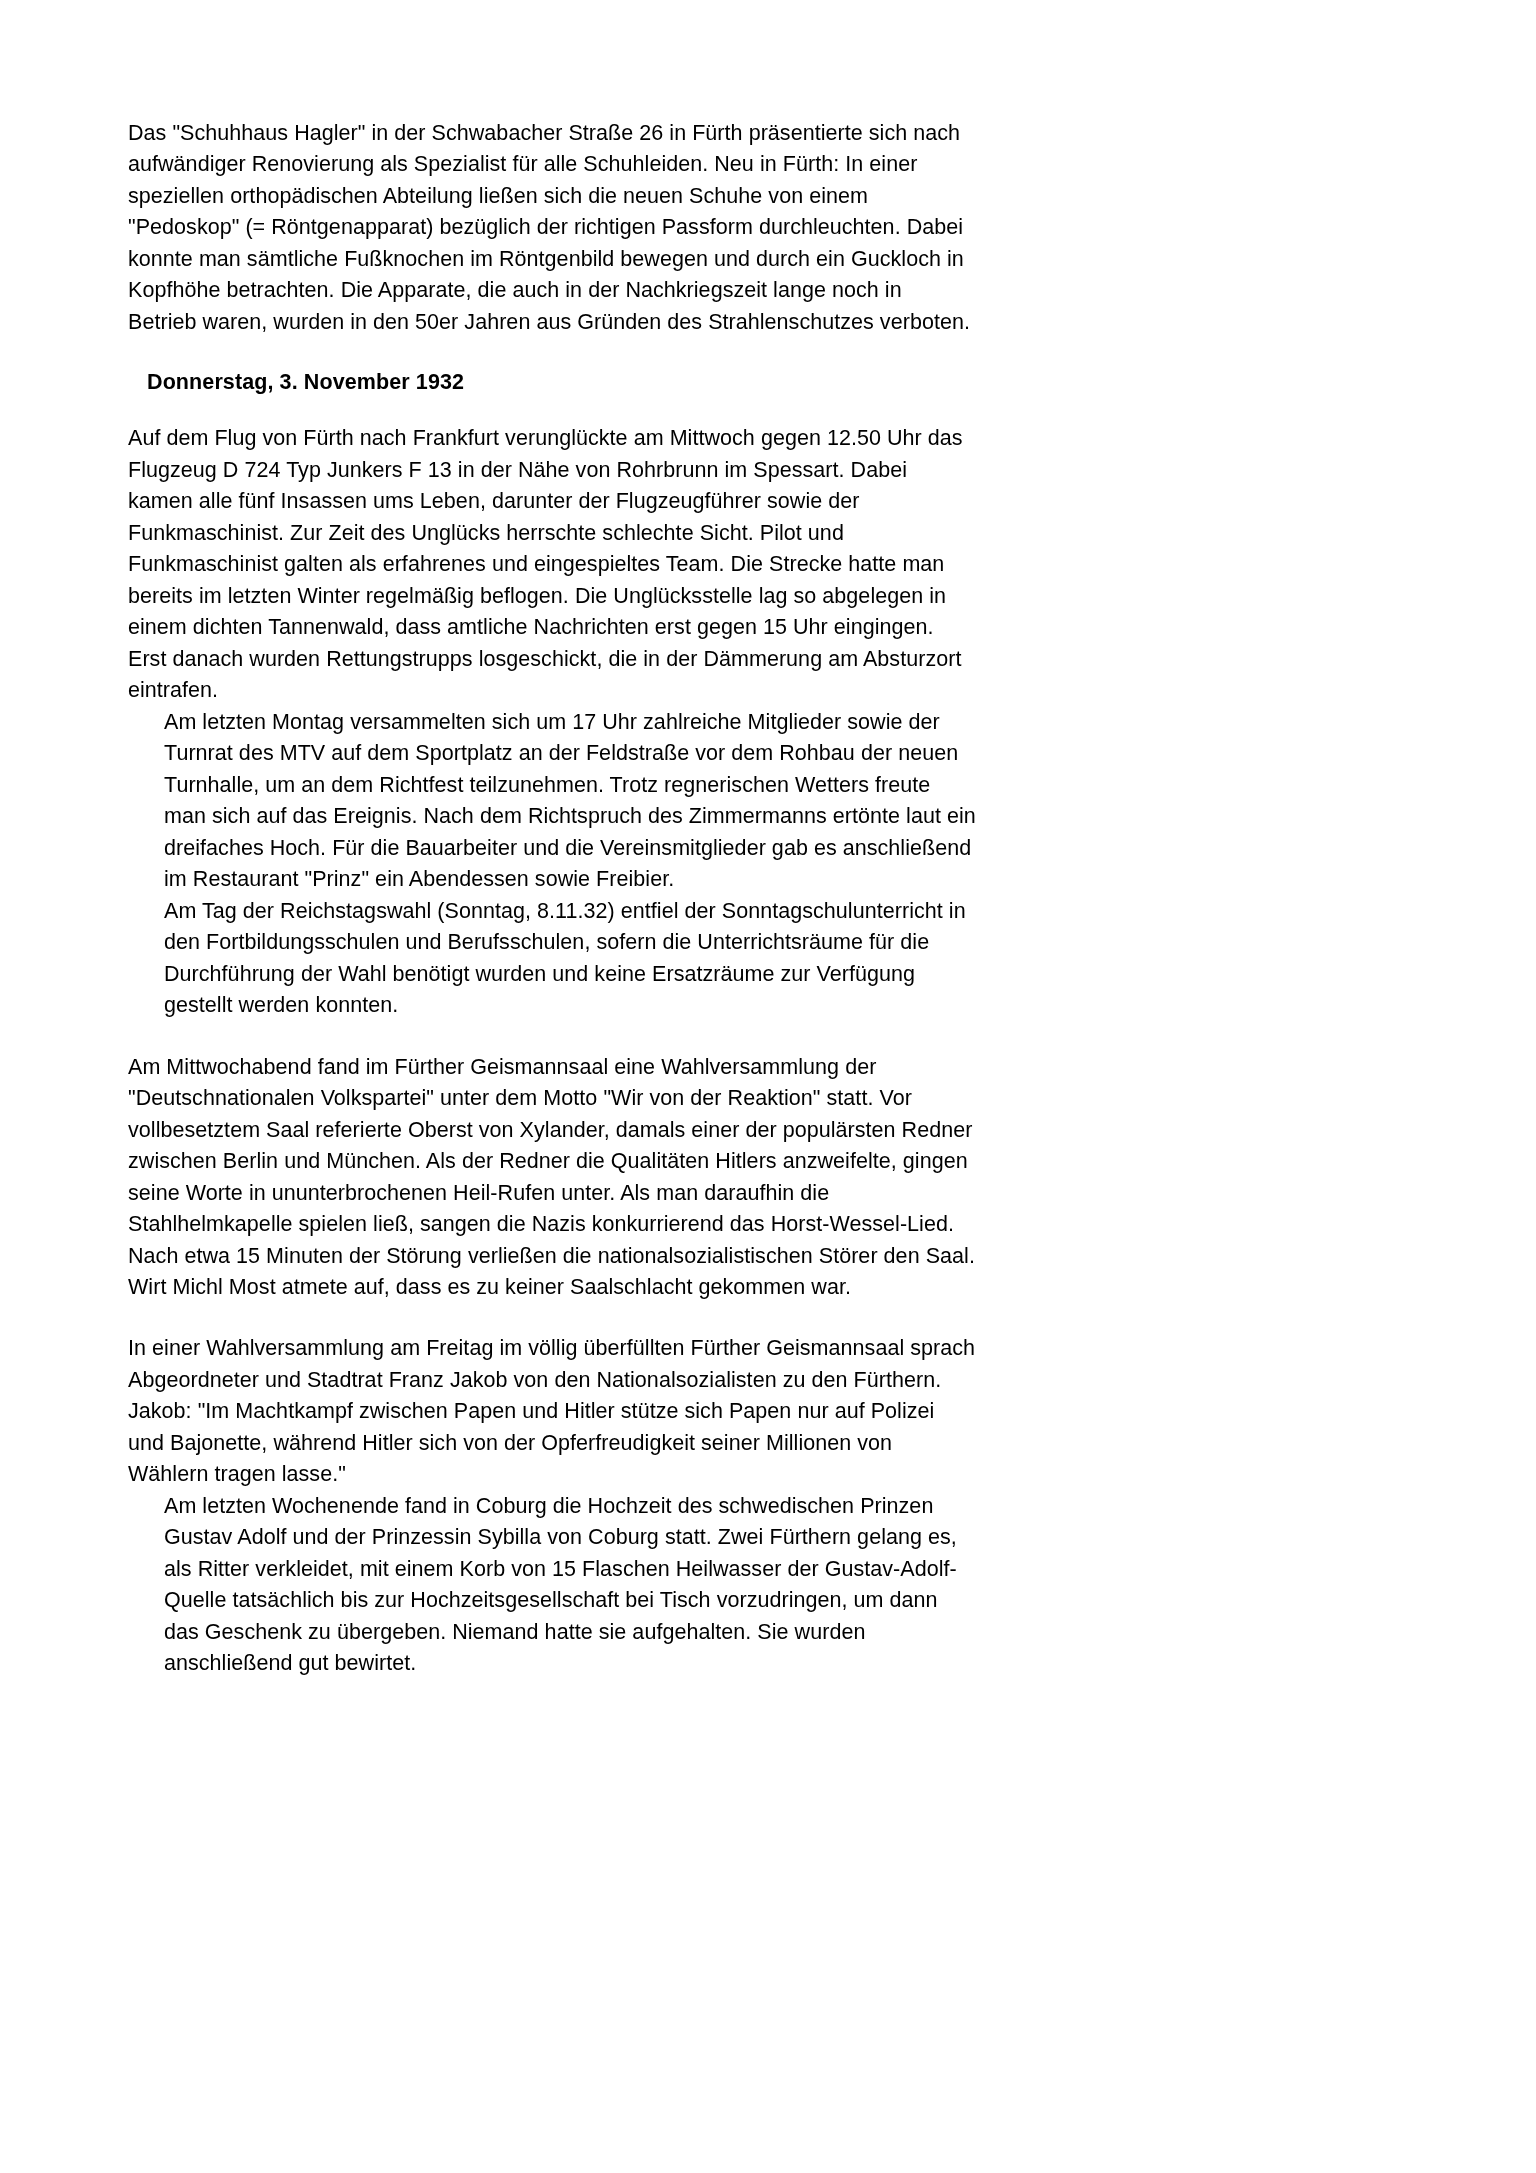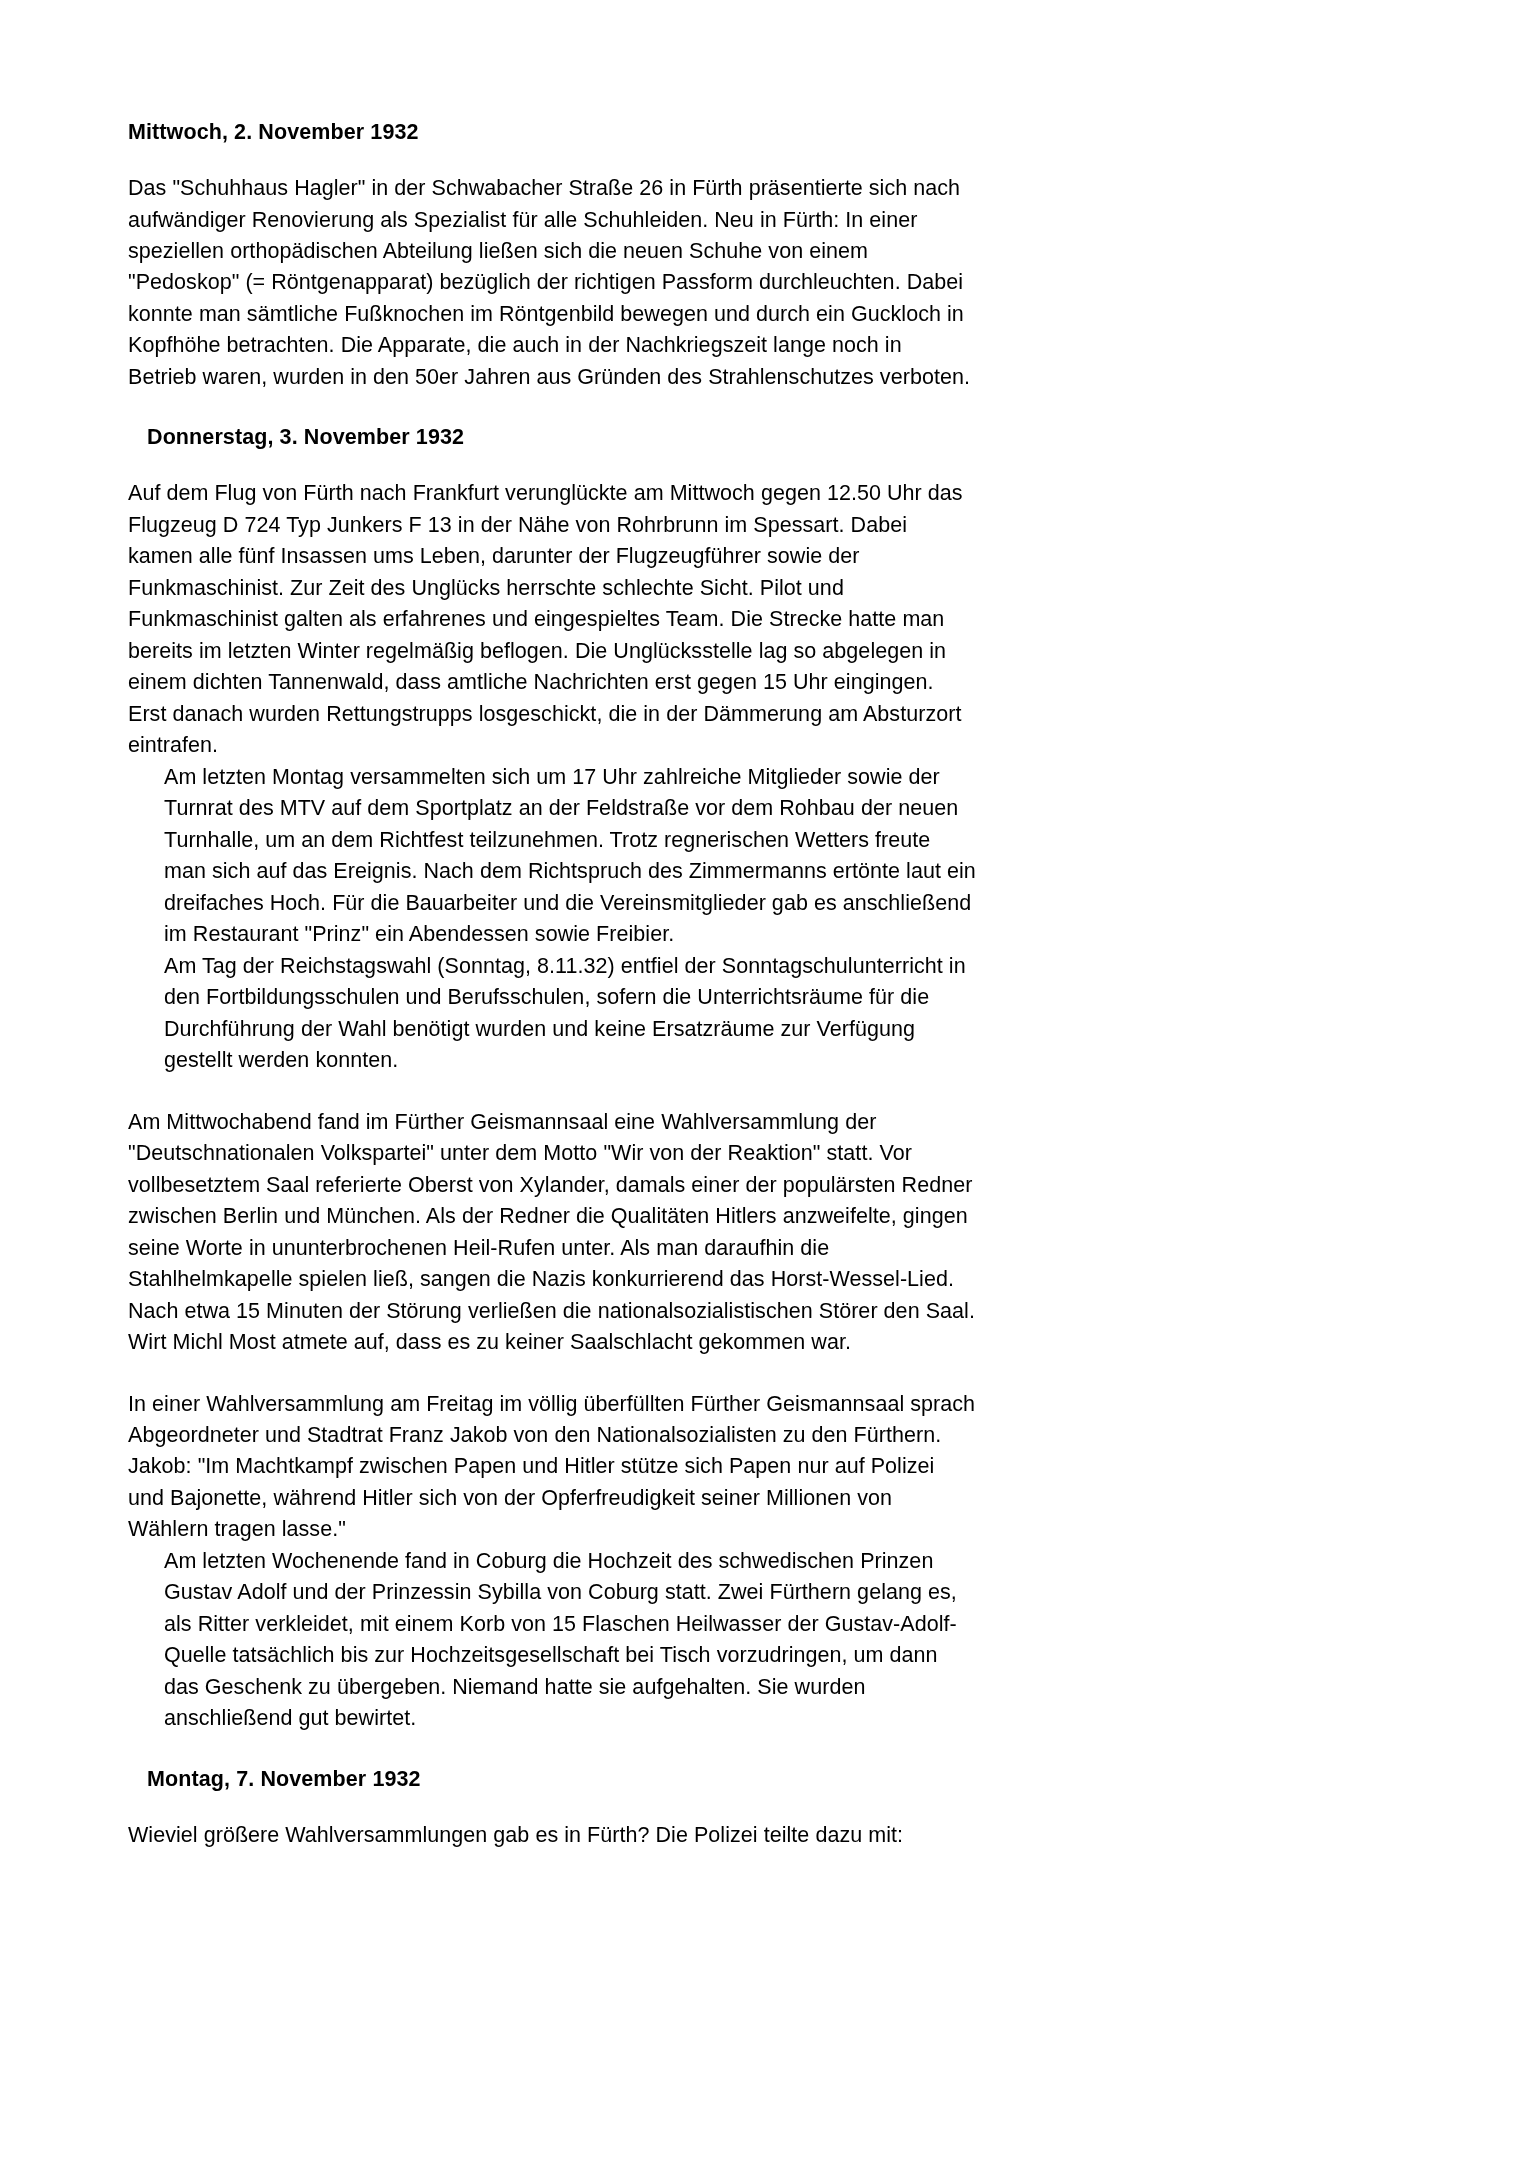--- a/index.html
+++ b/index.html
@@ -53,21 +53,20 @@
     margin: 0 0 30px 0;
   }
 </style>
 </head>
 <body>
 
 <div class="page">
   <div class="doc-body">
 
     <div class="entry">
-      <h2 class="entry-heading">Mittwoch, 2. November 1932</h2>
       <div class="entry-body">
         <p class="para">Das "Schuhhaus Hagler" in der Schwabacher Straße 26 in Fürth präsentierte sich nach aufwändiger Renovierung als Spezialist für alle Schuhleiden. Neu in Fürth: In einer speziellen orthopädischen Abteilung ließen sich die neuen Schuhe von einem "Pedoskop" (= Röntgenapparat) bezüglich der richtigen Passform durchleuchten. Dabei konnte man sämtliche Fußknochen im Röntgenbild bewegen und durch ein Guckloch in Kopfhöhe betrachten. Die Apparate, die auch in der Nachkriegszeit lange noch in Betrieb waren, wurden in den 50er Jahren aus Gründen des Strahlenschutzes verboten.</p>
       </div>
     </div>
 
     <div class="entry">
       <h2 class="entry-heading">Donnerstag, 3. November 1932</h2>
       <div class="entry-body">
         <p class="para">Auf dem Flug von Fürth nach Frankfurt verunglückte am Mittwoch gegen 12.50 Uhr das Flugzeug D 724 Typ Junkers F 13 in der Nähe von Rohrbrunn im Spessart. Dabei kamen alle fünf Insassen ums Leben, darunter der Flugzeugführer sowie der Funkmaschinist. Zur Zeit des Unglücks herrschte schlechte Sicht. Pilot und Funkmaschinist galten als erfahrenes und eingespieltes Team. Die Strecke hatte man bereits im letzten Winter regelmäßig beflogen. Die Unglücksstelle lag so abgelegen in einem dichten Tannenwald, dass amtliche Nachrichten erst gegen 15 Uhr eingingen. Erst danach wurden Rettungstrupps losgeschickt, die in der Dämmerung am Absturzort eintrafen.</p>
         <p class="para">Am letzten Montag versammelten sich um 17 Uhr zahlreiche Mitglieder sowie der Turnrat des MTV auf dem Sportplatz an der Feldstraße vor dem Rohbau der neuen Turnhalle, um an dem Richtfest teilzunehmen. Trotz regnerischen Wetters freute man sich auf das Ereignis. Nach dem Richtspruch des Zimmermanns ertönte laut ein dreifaches Hoch. Für die Bauarbeiter und die Vereinsmitglieder gab es anschließend im Restaurant "Prinz" ein Abendessen sowie Freibier.</p>
@@ -81,21 +80,15 @@
       </div>
     </div>
 
     <div class="entry">
       <div class="entry-body">
         <p class="para">In einer Wahlversammlung am Freitag im völlig überfüllten Fürther Geismannsaal sprach Abgeordneter und Stadtrat Franz Jakob von den Nationalsozialisten zu den Fürthern. Jakob: "Im Machtkampf zwischen Papen und Hitler stütze sich Papen nur auf Polizei und Bajonette, während Hitler sich von der Opferfreudigkeit seiner Millionen von Wählern tragen lasse."</p>
         <p class="para">Am letzten Wochenende fand in Coburg die Hochzeit des schwedischen Prinzen Gustav Adolf und der Prinzessin Sybilla von Coburg statt. Zwei Fürthern gelang es, als Ritter verkleidet, mit einem Korb von 15 Flaschen Heilwasser der Gustav-Adolf-Quelle tatsächlich bis zur Hochzeitsgesellschaft bei Tisch vorzudringen, um dann das Geschenk zu übergeben. Niemand hatte sie aufgehalten. Sie wurden anschließend gut bewirtet.</p>
       </div>
     </div>
 
-    <div class="entry">
-      <h2 class="entry-heading">Montag, 7. November 1932</h2>
-      <div class="entry-body">
-        <p class="para">Wieviel größere Wahlversammlungen gab es in Fürth? Die Polizei teilte dazu mit:</p>
-      </div>
-    </div>
 
   </div>
 </div>
 
 </body></html>

